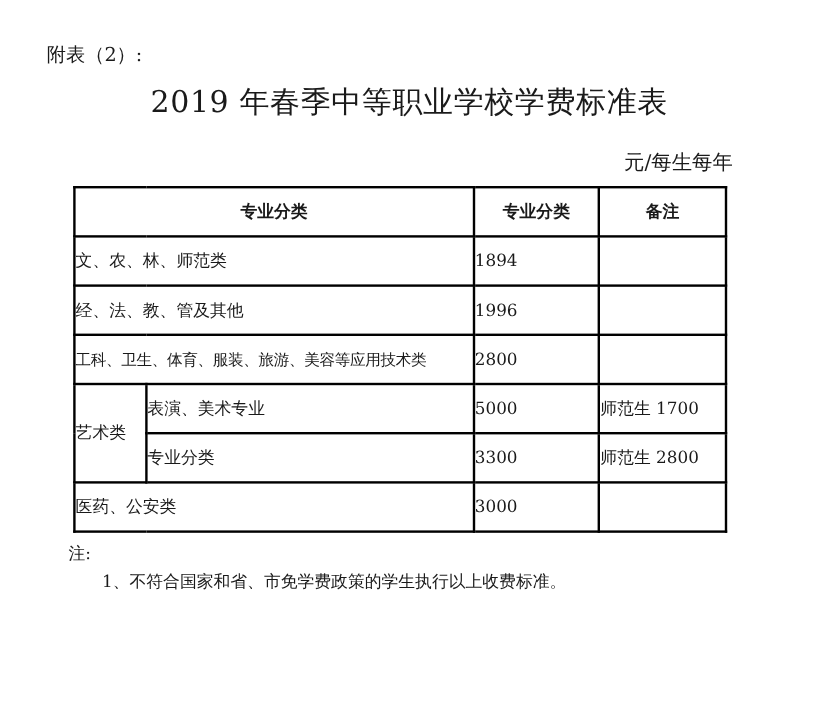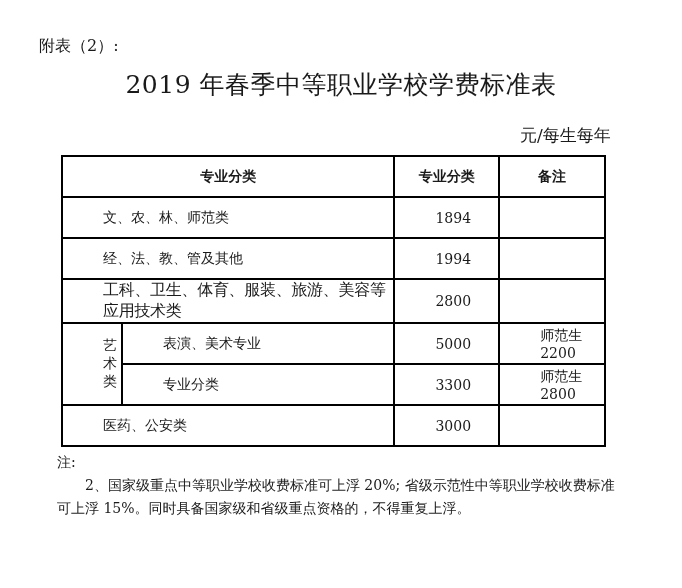--- a/index.html
+++ b/index.html
@@ -5,21 +5,21 @@
     html, body { margin:0; padding:0; background:#fff; }
     body { width:682px; height:588px; position:relative; overflow:hidden;
       font-family:"DejaVu Serif","Liberation Serif",serif; color:#1a1a1a; }
     .abs { position:absolute; }
     .appendix { left:39px; top:36px; font-size:16px; }
     .title { left:0; width:682px; top:68px; text-align:center; font-size:25px; font-weight:normal; letter-spacing:0.5px; }
     .unit { left:520px; top:124px; font-size:17px;text-align:center; }
     table.fee { position:absolute; left:61px; top:155px; width:545px; border-collapse:collapse; }
     table.fee td, table.fee th { border:2.5px solid #000; font-size:14px; padding:0; }
     table.fee th { height:39px; font-weight:bold; font-size:14px; }
-    table.fee td { height:39px;padding-left:40px; }
+    table.fee td { height:39px; }
     .notes { left:57px; top:451px; width:570px; font-size:14px; line-height:23px; }
     .notes p { margin:0; }
     .indent { text-indent:28px; }
   </style>
 </head>
 <body>
 
 <div class="abs appendix">附表（2）:</div>
 <div class="abs title">2019 年春季中等职业学校学费标准表</div>
 <div class="abs unit">元/每生每年</div>
@@ -37,43 +37,43 @@
     <th>专业分类</th>
     <th>备注</th>
   </tr>
   <tr>
     <td colspan="2">文、农、林、师范类</td>
     <td>1894</td>
     <td></td>
   </tr>
   <tr>
     <td colspan="2">经、法、教、管及其他</td>
-    <td>1994</td>
+    <td>1996</td>
     <td></td>
   </tr>
   <tr>
-    <td colspan="2" style="font-size:16px;letter-spacing:-0.3px">工科、卫生、体育、服装、旅游、美容等应用技术类</td>
+    <td colspan="2" style="font-size:13px;letter-spacing:-0.3px">工科、卫生、体育、服装、旅游、美容等应用技术类</td>
     <td>2800</td>
     <td></td>
   </tr>
   <tr>
     <td rowspan="2">艺术类</td>
     <td>表演、美术专业</td>
     <td>5000</td>
-    <td>师范生 2200</td>
+    <td>师范生 1700</td>
   </tr>
   <tr>
     <td>专业分类</td>
     <td>3300</td>
     <td>师范生 2800</td>
   </tr>
   <tr>
     <td colspan="2">医药、公安类</td>
     <td>3000</td>
     <td></td>
   </tr>
 </tbody>
   </table>
 
 <div class="abs notes">
   <p>注:</p>
-  <p class="indent">2、国家级重点中等职业学校收费标准可上浮 20%; 省级示范性中等职业学校收费标准可上浮 15%。同时具备国家级和省级重点资格的，不得重复上浮。</p>
+  <p class="indent">1、不符合国家和省、市免学费政策的学生执行以上收费标准。</p>
 </div>
 
 </body></html>

